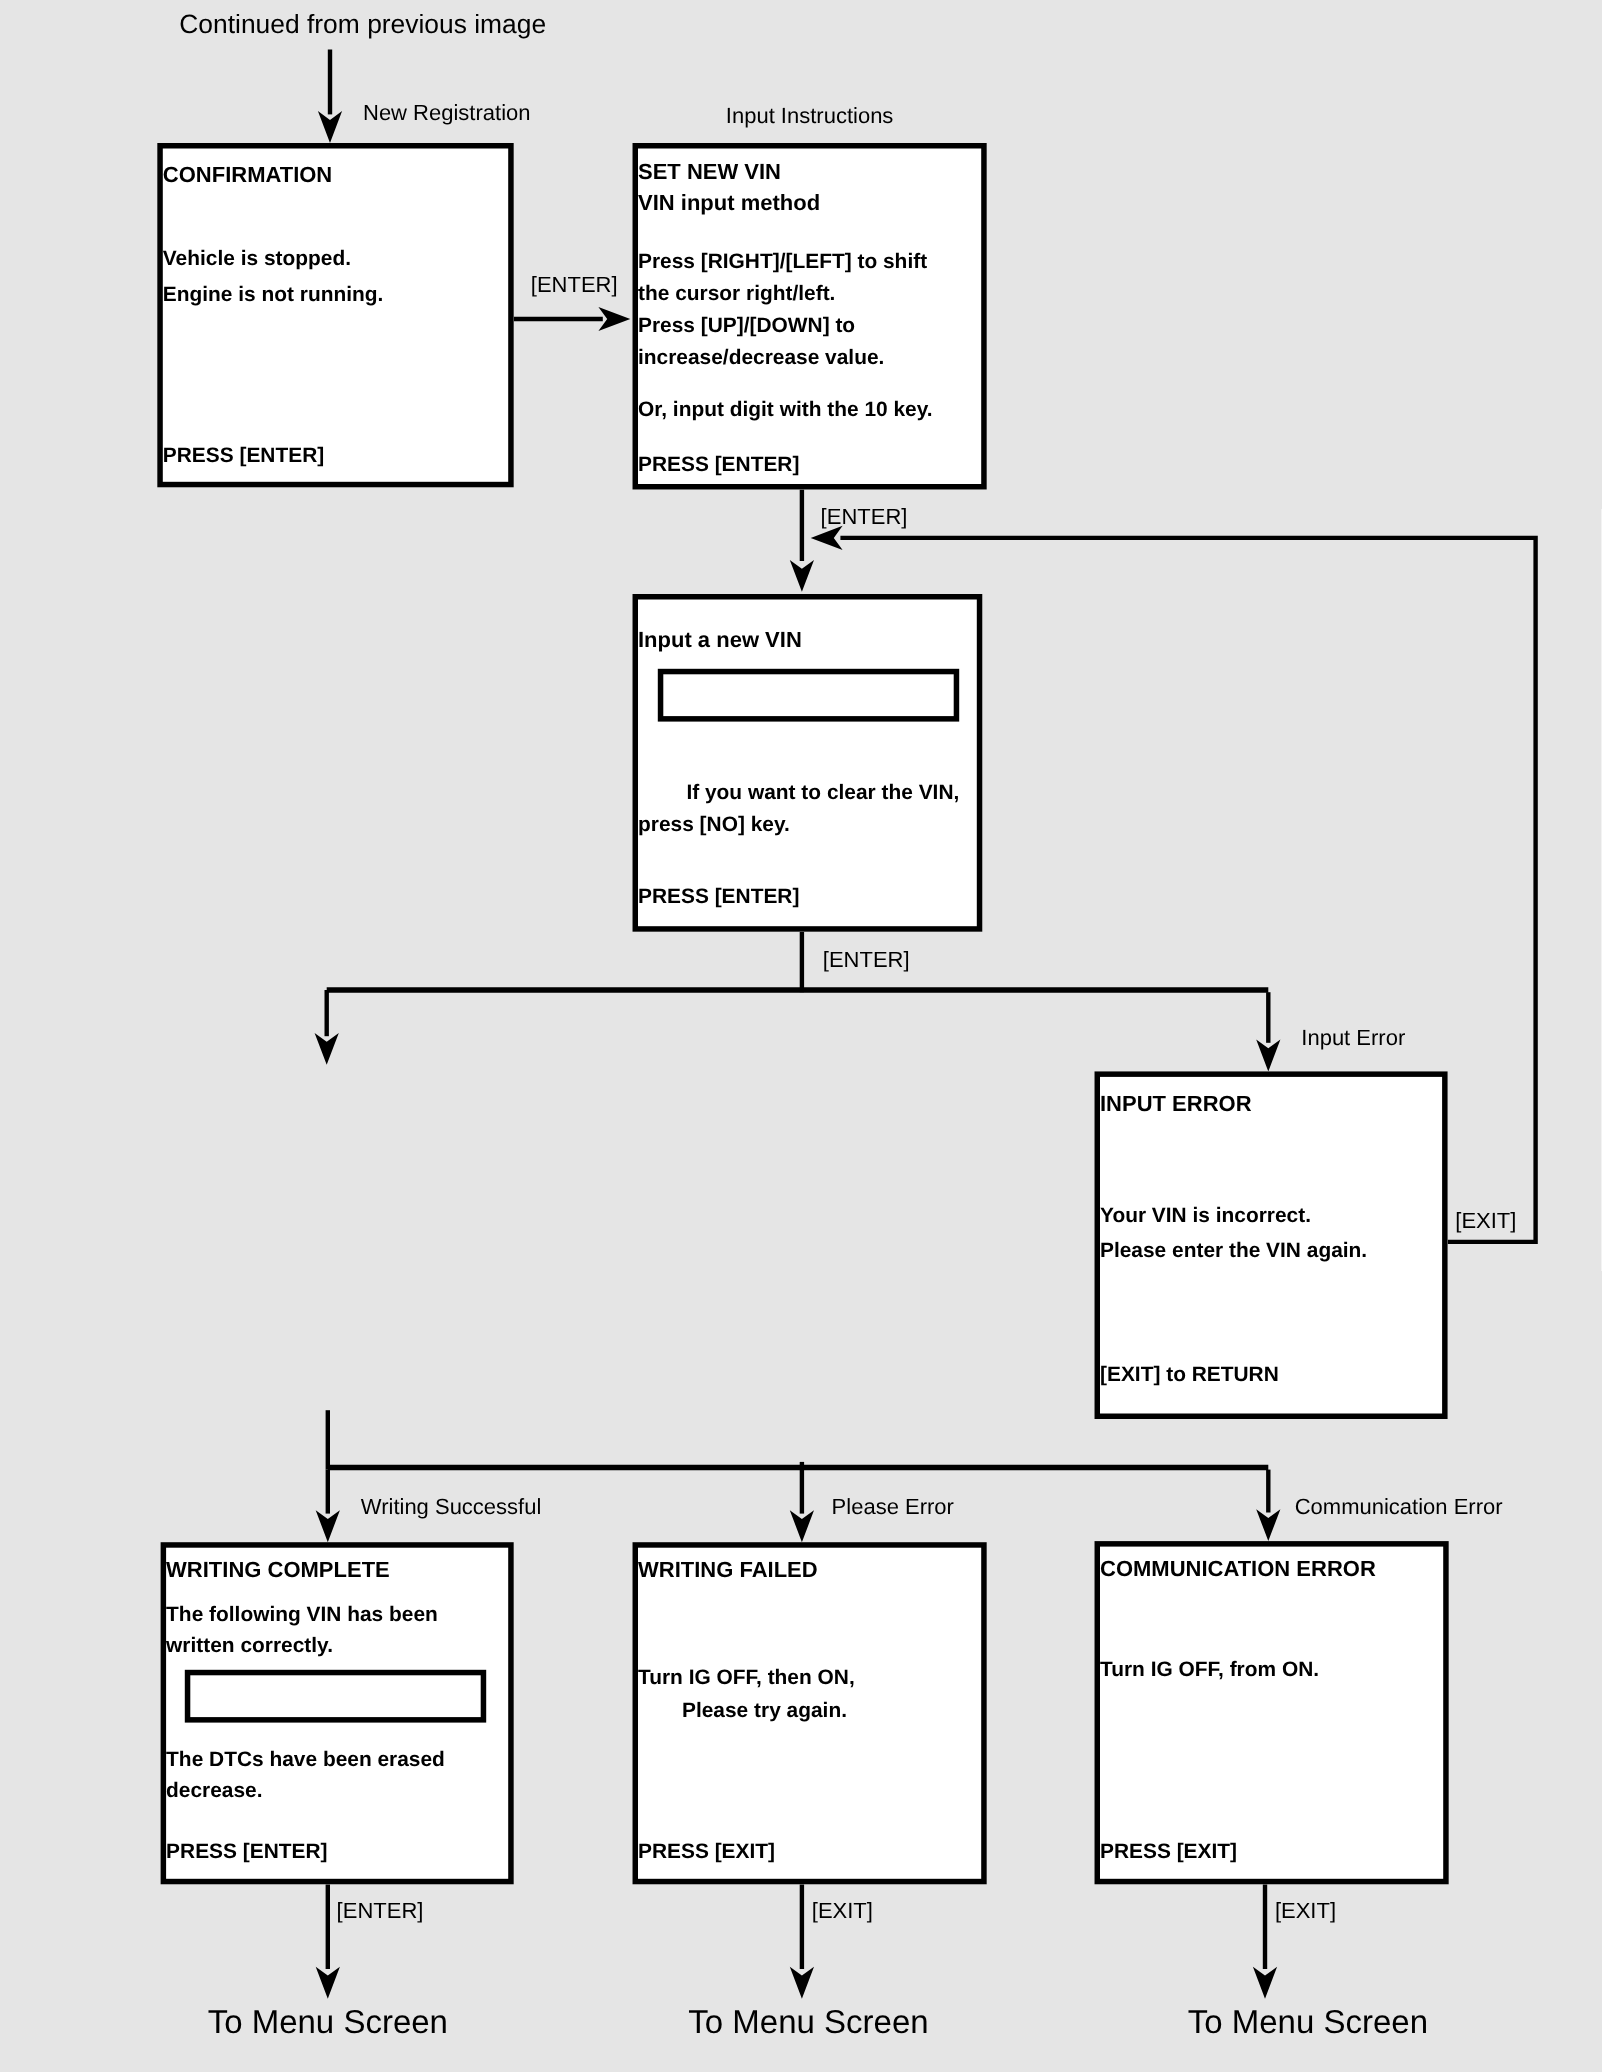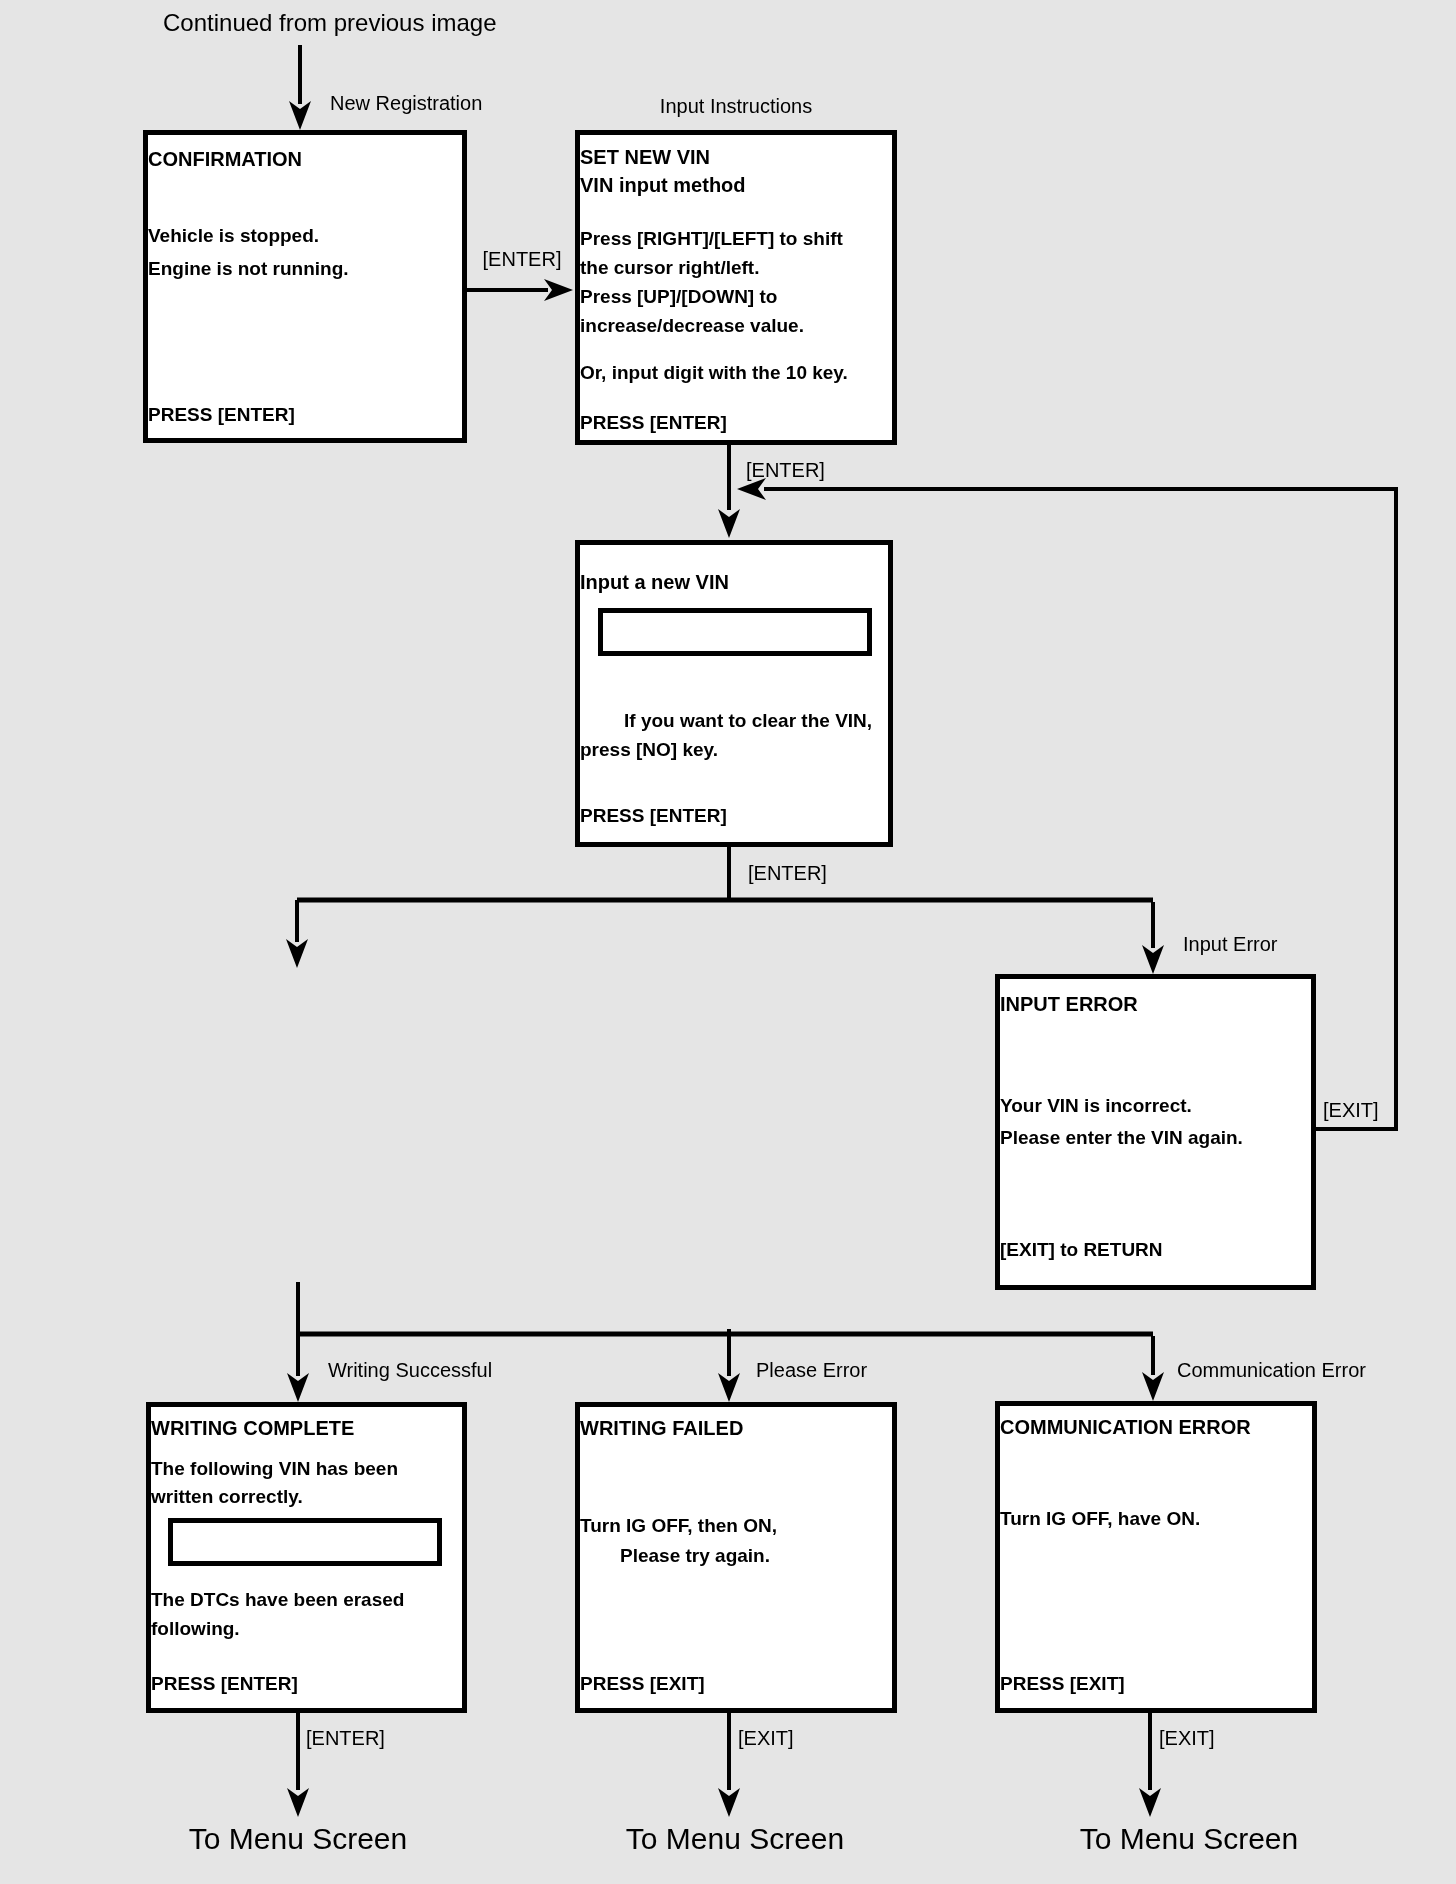--- a/index.html
+++ b/index.html
@@ -126,30 +126,30 @@
     <div style="top:149px;">Please enter the VIN again.</div>
     <div style="top:261px;">[EXIT] to RETURN</div>
   </div>
 
   <div class="screen" style="left:146px;top:1402px;width:321px;height:311px;">
     <div class="t" style="top:10px;">WRITING COMPLETE</div>
     <div style="top:52px;">The following VIN has been</div>
     <div style="top:80px;">written correctly.</div>
     <div class="vin-rect" style="left:17px;top:111px;width:274px;height:48px;"></div>
     <div style="top:183px;">The DTCs have been erased</div>
-    <div style="top:212px;">following.</div>
+    <div style="top:212px;">decrease.</div>
     <div style="top:267px;">PRESS [ENTER]</div>
   </div>
 
   <div class="screen" style="left:575px;top:1402px;width:322px;height:311px;">
     <div class="t" style="top:10px;">WRITING FAILED</div>
     <div style="top:109px;">Turn IG OFF, then ON,</div>
     <div style="top:139px;margin-left:40px;">Please try again.</div>
     <div style="top:267px;">PRESS [EXIT]</div>
   </div>
 
   <div class="screen" style="left:995px;top:1401px;width:322px;height:312px;">
     <div class="t" style="top:10px;">COMMUNICATION ERROR</div>
-    <div style="top:103px;">Turn IG OFF, have ON.</div>
+    <div style="top:103px;">Turn IG OFF, from ON.</div>
     <div style="top:268px;">PRESS [EXIT]</div>
   </div>
 
 </div>
 
 </body></html>

